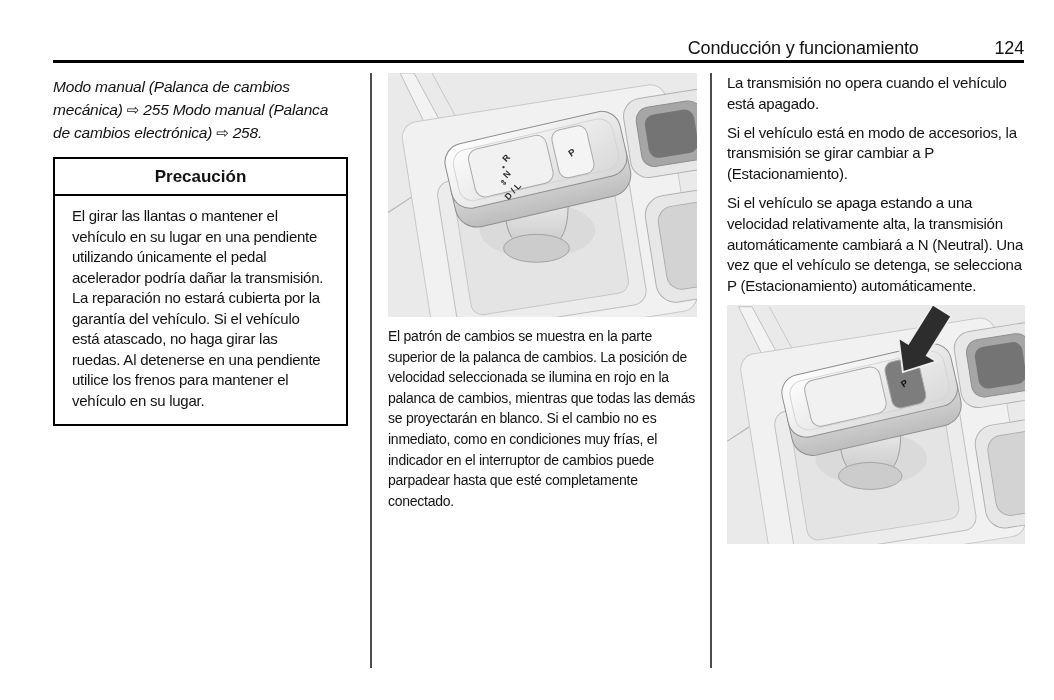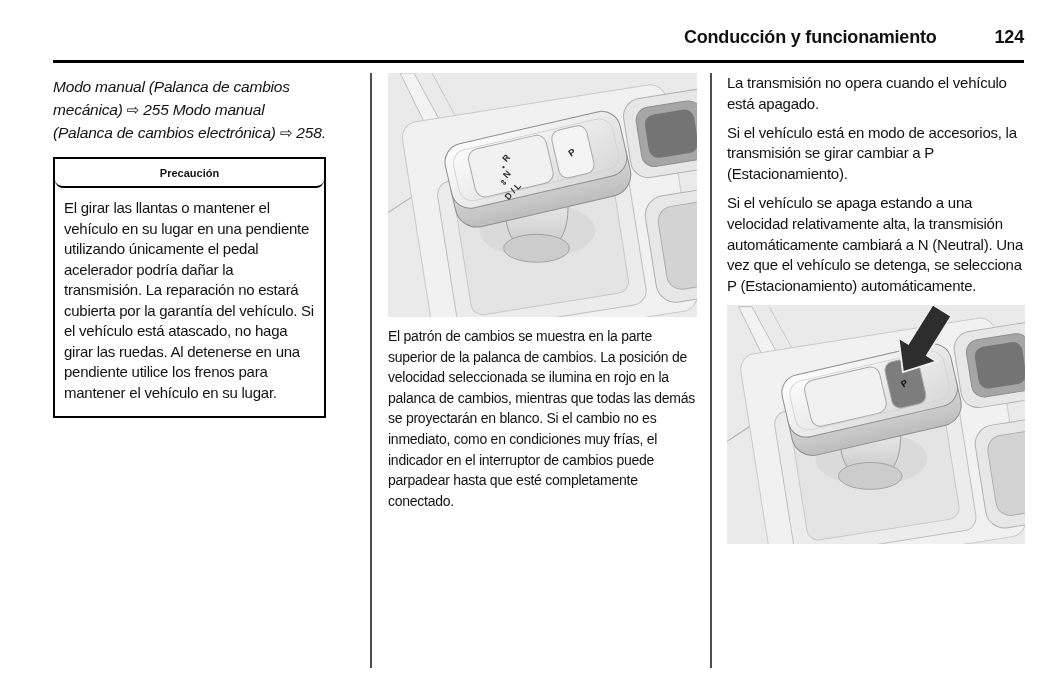--- a/index.html
+++ b/index.html
@@ -1,36 +1,36 @@
 <!DOCTYPE html>
 <html><head>
 <meta charset="utf-8">
 <style>
   html,body{margin:0;padding:0;background:#fff;}
   .page{position:relative;width:1054px;height:700px;background:#ffffff;overflow:hidden;
         font-family:"Liberation Sans",sans-serif;color:#121212;}
   
-  .hdr{position:absolute;top:27px;left:53px;width:971px;display:flex;justify-content:flex-end;
-       align-items:baseline;gap:58px;font-weight:bold;font-size:18px;letter-spacing:-0.2px;}
+  .hdr{position:absolute;top:38px;left:53px;width:971px;display:flex;justify-content:flex-end;
+       align-items:baseline;gap:76px;font-weight:normal;font-size:18px;letter-spacing:-0.2px;}
   .hdr-rule{position:absolute;top:60px;left:53px;width:971px;height:3px;background:#000;}
   
   .col{position:absolute;top:73px;}
-  .col-left{left:53px;width:273px;}
+  .col-left{left:53px;width:295px;}
   .col-mid{left:388px;width:309px;}
   .col-right{left:727px;width:298px;}
   .divider{position:absolute;top:73px;height:595px;width:2px;background:#4d4d4d;}
   .div1{left:370px;}
   .div2{left:710px;}
   
   .ref{margin:2px 0 13px 0;font-style:italic;font-size:15.5px;line-height:23px;letter-spacing:-0.2px;}
   .ref .arrow{font-style:normal;font-size:15px;}
   .caution{border:2px solid #000;background:#fff;}
-  .caution-title{text-align:center;font-weight:bold;font-size:11px;padding:8px 4px 7px;
-                 border-bottom:2px solid #000;border-radius:8px;}
-  .caution-body{padding:10px 9px 13px;font-size:15px;line-height:20.5px;letter-spacing:-0.25px;}
+  .caution-title{text-align:center;font-weight:bold;font-size:17px;padding:8px 4px 7px;
+                 border-bottom:2px solid #000;}
+  .caution-body{padding:10px 17px 13px;font-size:15px;line-height:20.5px;letter-spacing:-0.25px;}
   
   .col-mid h2{margin:0 0 12px 0;font-size:17.5px;line-height:26px;font-weight:bold;letter-spacing:-0.2px;}
   .bodytext{margin:9px 0 0 0;font-size:14px;line-height:20.6px;letter-spacing:-0.25px;}
   
   .col-right p{margin:0 0 8px 0;font-size:15px;line-height:20.8px;letter-spacing:-0.25px;}
   .fig{display:block;background:#eaeaea;}
   .fig2wrap{margin-top:3px;}
   svg text{font-family:"Liberation Sans","DejaVu Sans",sans-serif;}
 </style>
 </head>

